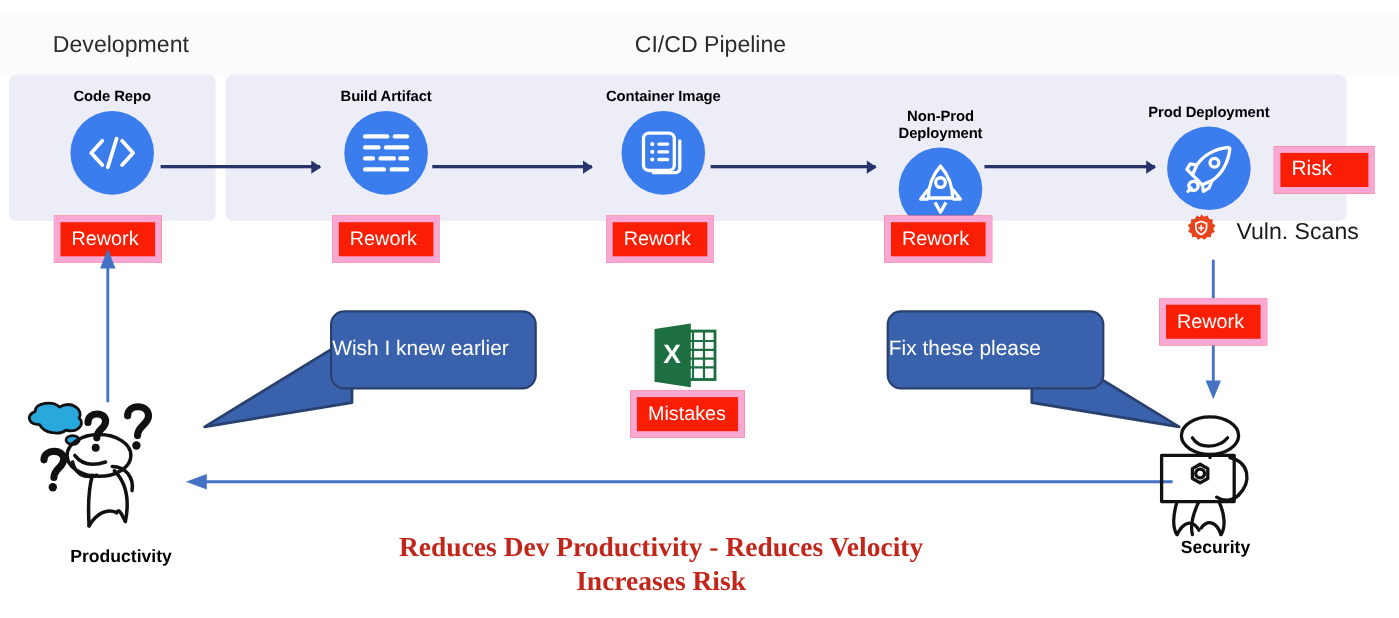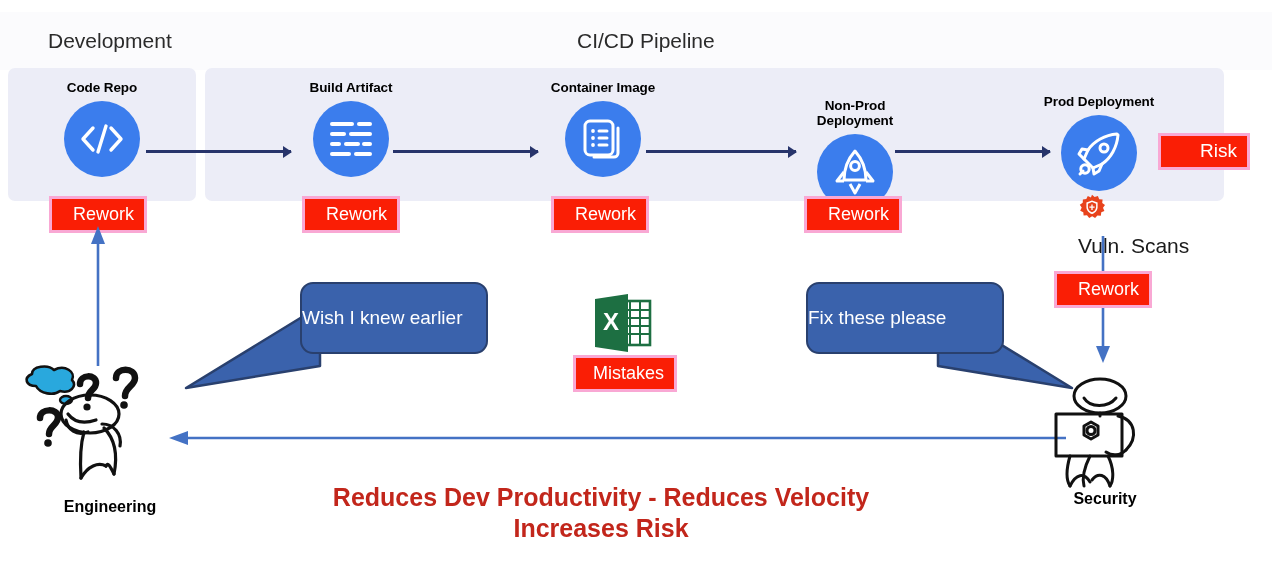--- a/index.html
+++ b/index.html
@@ -46,44 +46,44 @@
   .conn{height:3px;background:#27346b;}
   .conn:after{
     content:"";position:absolute;right:-1px;top:50%;
     transform:translateY(-50%);
     width:0;height:0;border-left:9px solid #27346b;
     border-top:6px solid transparent;border-bottom:6px solid transparent;
   }
 
   
   .badge{
-    background:#fa1e05;border:3px solid #f9a8d4;color:#ffffff;
-    font-size:18px;line-height:26px;text-align:right;
+    background:#fa1e05;border:6px solid #f9a8d4;color:#ffffff;
+    font-size:18px;line-height:26px;text-align:left;
     padding:2px 10px 3px 10px;white-space:nowrap;
     box-sizing:border-box;
   }
   .badge-risk{font-size:19px;}
 
   
-  .vuln-row{display:flex;gap:8px;flex-direction:column;}
+  .vuln-row{display:flex;align-items:center;gap:18px;}
   .vuln-text{font-size:21px;color:#1a1a1a;white-space:nowrap;}
 
   
   .bubble-body{
     position:absolute;background:#3a62ac;border:2.5px solid #29406e;
     border-radius:13px;color:#ffffff;font-size:19px;line-height:24px;
     display:flex;align-items:center;justify-content:flex-start;text-align:center;
     box-sizing:border-box;
   }
   .tail{position:absolute;}
 
   
   .caption{
     position:absolute;text-align:center;color:#c2261b;
-    font-weight:bold;font-size:25px;line-height:31px;white-space:pre-line;
+    font-weight:bold;font-size:25px;line-height:31px;white-space:pre-line;font-family:Liberation Serif, serif;
   }
 
   
   .person-label{
     position:absolute;text-align:center;font-size:16px;font-weight:bold;color:#000;
     white-space:nowrap;
   }
   .excel-wrap{position:absolute;}
 </style>
 </head>
@@ -262,21 +262,21 @@
       <ellipse cx="72" cy="52" rx="29" ry="19"></ellipse>
       <path d="M50 52 C56 60 66 62 78 58"></path>
       <path d="M66 70 C62 84 62 100 63 116"></path>
       <path d="M86 66 C96 76 100 92 96 112"></path>
       <path d="M63 116 C70 104 80 100 88 104"></path>
       <path d="M96 112 C92 104 90 100 88 104"></path>
       <path d="M70 70 C58 74 50 68 48 58"></path>
       <path d="M84 62 C96 62 104 72 102 84"></path>
     </g>
   </svg>
-  <div class="person-label" style="left:30px;top:498px;width:160px;">Engineering</div>
+  <div class="person-label" style="left:30px;top:498px;width:160px;">Productivity</div>
 
   <svg class="abs" style="left:1040px;top:376px;" width="130" height="112" viewBox="0 0 130 112">
     <g fill="none" stroke="#111" stroke-width="3" stroke-linecap="round" stroke-linejoin="round">
       <ellipse cx="60" cy="20" rx="26" ry="17"></ellipse>
       <path d="M44 22 C50 32 68 32 76 22"></path>
       <rect x="16" y="38" width="66" height="42"></rect>
       <path d="M78 40 C96 44 98 62 86 74"></path>
       <path d="M86 74 C80 80 72 80 66 76"></path>
       <path d="M30 80 C26 94 26 104 30 110"></path>
       <path d="M50 80 C44 92 42 102 44 110"></path>

